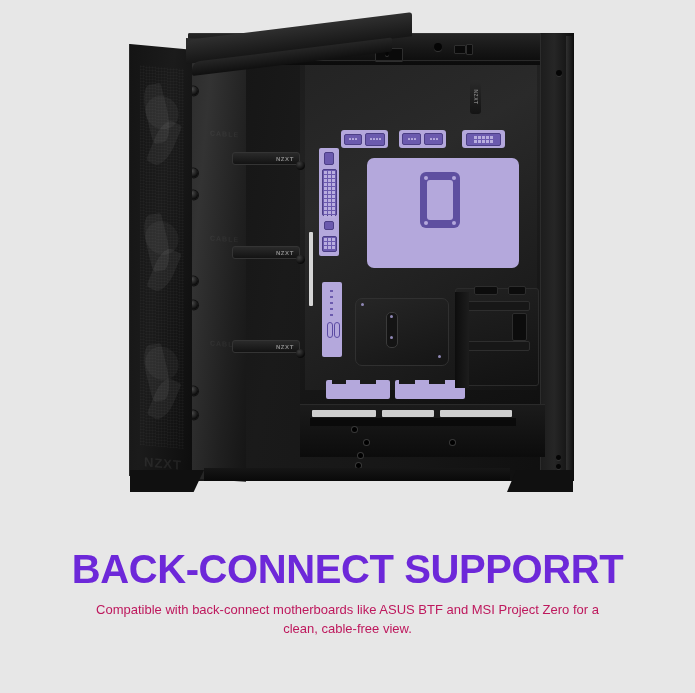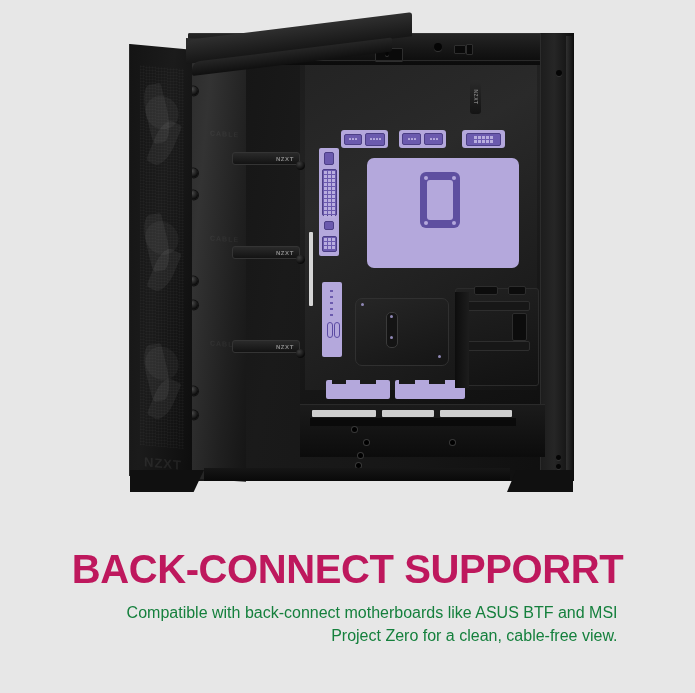--- a/index.html
+++ b/index.html
@@ -514,34 +514,33 @@
     width: 695px;
     background: #e7e7e7;
     text-align: center;
     padding-top: 8px;
     box-sizing: border-box;
   }
   .headline {
     font-family: "Liberation Sans", sans-serif;
     font-size: 40px;
     font-weight: bold;
-    color: #be185d;
+    color: #6d28d9;
     letter-spacing: -0.4px;
     margin: 0 0 10px 0;
     line-height: 1.08;
   }
   .subtext {
     font-family: "Liberation Sans", sans-serif;
-    font-size: 16px;
-    color: #15803d;
+    font-size: 13px;
+    color: #be185d;
     line-height: 1.45;
     margin: 0 auto;
     max-width: 540px;
     font-weight: normal;
-    text-align: right;
   }
 </style>
 </head>
 <body>
 
 <div class="page">
 
   <div class="hero">
     <div class="case-stage">
 

